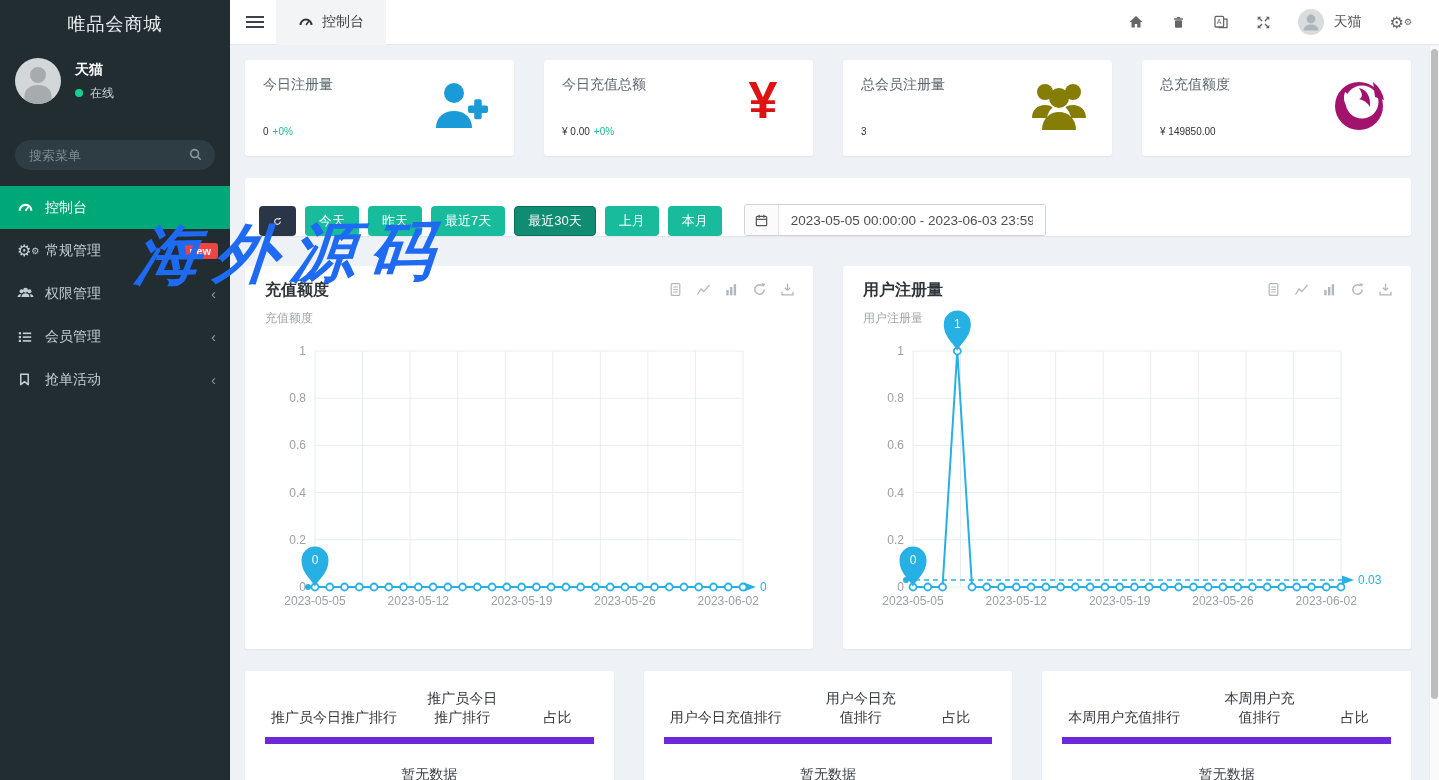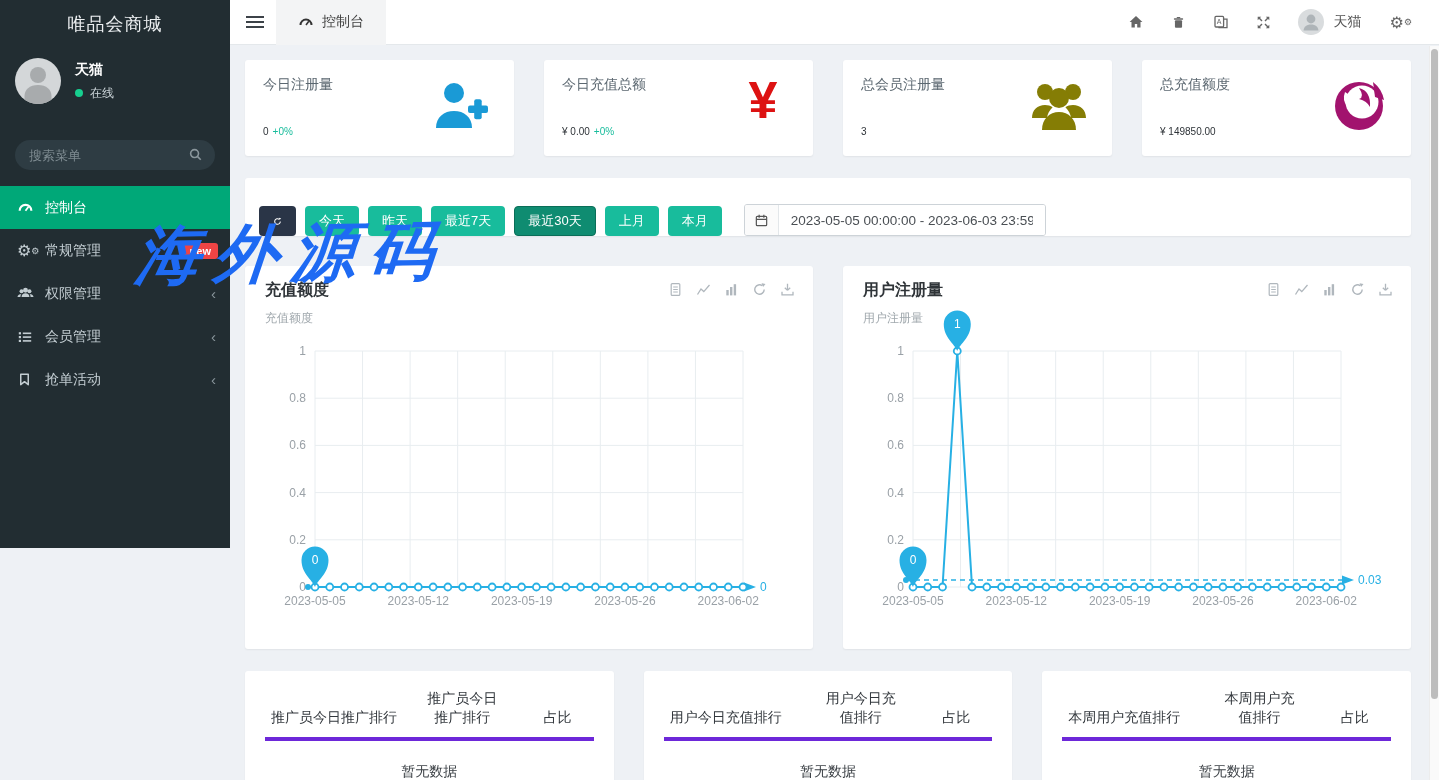--- a/index.html
+++ b/index.html
@@ -1,21 +1,21 @@
 <!DOCTYPE html>
 <html><head>
 <meta charset="utf-8">
 <style>
   * { margin:0; padding:0; box-sizing:border-box; }
   html,body { width:1439px; height:780px; overflow:hidden; }
   body { font-family:"Liberation Sans","DejaVu Sans",sans-serif; background:#eef1f5; position:relative; }
   #app { position:absolute; inset:0; }
 
   
-  .sidebar { position:absolute; left:0; top:0; width:230px; height:548px; background:#222d32; z-index:5; }
+  .sidebar { position:absolute; left:0; top:0; width:230px; height:780px; background:#222d32; z-index:5; }
   .brand { height:48px; line-height:48px; text-align:center; color:#eceff1; font-size:18px; letter-spacing:1px; }
   .user-panel { display:flex; align-items:center; padding:10px 15px 14px; }
   .user-avatar { width:46px; height:46px; border-radius:50%; background:#d4d7d9; overflow:hidden; flex:0 0 46px; }
   .user-meta { margin-left:14px; }
   .user-name { color:#fff; font-size:14px; font-weight:bold; margin-bottom:6px; }
   .user-status { color:#cfd8dc; font-size:12px; display:flex; align-items:center; }
   .dot { width:8px; height:8px; border-radius:50%; background:#17cf8f; display:inline-block; margin-right:7px; }
   .search-wrap { margin:22px 15px 16px; position:relative; }
   .search-wrap input { width:100%; height:30px; background:#2e3c43; border:0; border-radius:16px; padding:0 34px 0 14px; color:#cfd8dc; font-size:13px; outline:none; }
   .search-wrap input::placeholder { color:#7f8c92; }
@@ -63,21 +63,21 @@
   .chart-card { height:383px; padding:14px 20px; position:relative; overflow:visible; }
   .chart-title { font-size:16px; font-weight:bold; color:#2f3438; }
   .chart-sub { font-size:12px; color:#a0a8ad; margin-top:9px; }
   .toolbox { position:absolute; top:16px; right:18px; display:flex; gap:13px; color:#b0b7bd; }
   .toolbox span { cursor:pointer; display:flex; }
   .chart-svg { display:block; margin-top:14px; overflow:visible; }
 
   .tables { margin-top:22px; display:grid; grid-template-columns:repeat(3,1fr); gap:30px; }
   .tbl-card { height:130px; padding:18px 20px 0; }
   .tbl { width:100%; border-collapse:collapse; }
-  .tbl th { font-weight:400; font-size:14px; color:#32373c; vertical-align:bottom; padding-bottom:10px; border-bottom:4px solid #6d28d9; text-align:center; }
+  .tbl th { font-weight:400; font-size:14px; color:#32373c; vertical-align:bottom; padding-bottom:10px; border-bottom:7px solid #6d28d9; text-align:center; }
   .tbl th.c1 { text-align:left; padding-left:6px; white-space:nowrap; width:42%; }
   .tbl th.c3 { width:22%; }
   .wrapcol { display:inline-block; width:72px; line-height:1.35; }
   .tbl td { text-align:center; font-size:14px; color:#3c4146; padding-top:22px; }
 
   
   .watermark { position:absolute; left:136px; top:210px; z-index:60; color:#1e6af3; font-family:"DejaVu Serif","Liberation Serif",serif; font-style:italic; font-weight:bold; font-size:64px; letter-spacing:14px; transform:rotate(-1deg) skewX(-6deg); pointer-events:none; white-space:nowrap; }
 
   
   .scrollbar { position:absolute; right:0; top:46px; width:10px; bottom:0; background:#fafafa; border-left:1px solid #ececec; z-index:30; }

